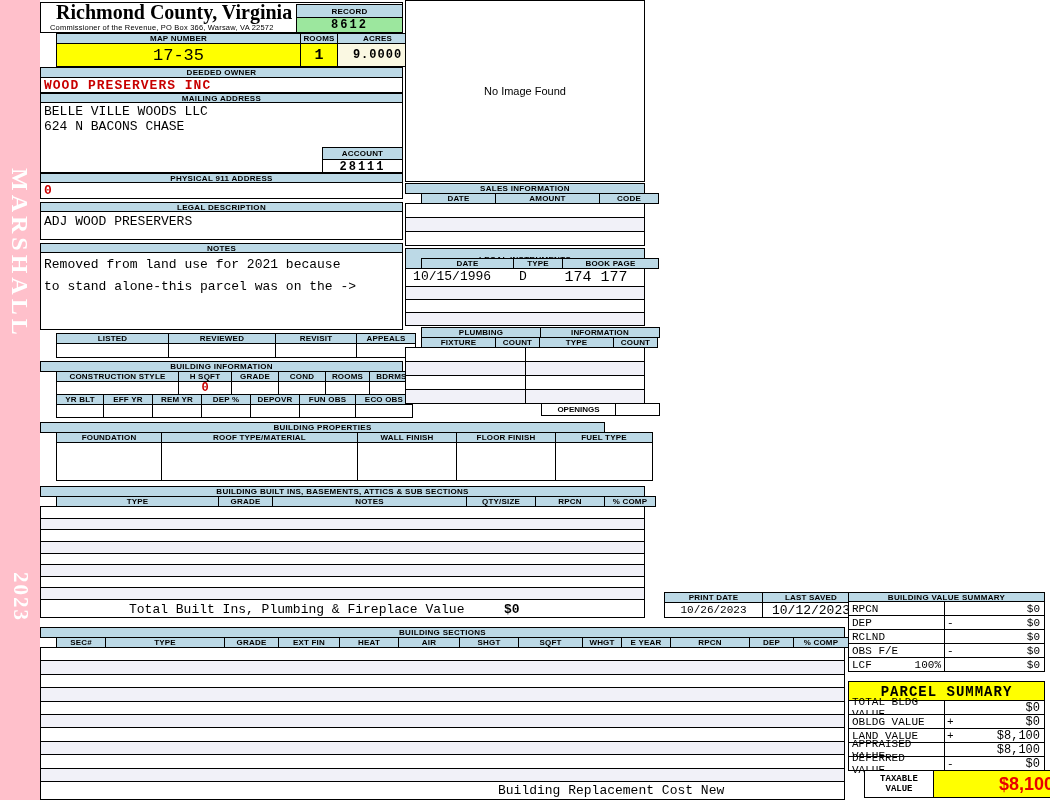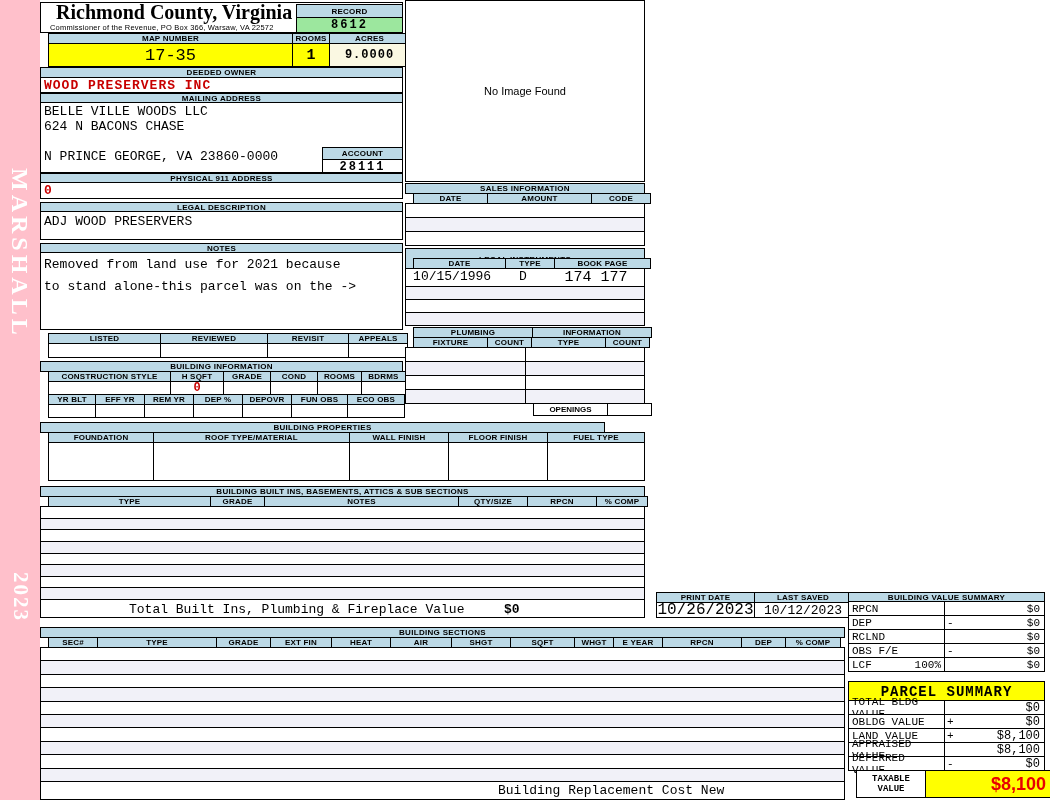--- a/index.html
+++ b/index.html
@@ -3,21 +3,21 @@
 <meta charset="utf-8">
 <style>
   html,body{margin:0;padding:0}
   body{width:1050px;height:800px;position:relative;background:#ffffff;
        font-family:"Liberation Sans",sans-serif;overflow:hidden}
   .abs{position:absolute;box-sizing:border-box}
   .bar{background:#BCD9E6;border:1px solid #000;display:flex;align-items:center;justify-content:center;
        font:bold 8px "Liberation Sans",sans-serif;letter-spacing:.3px;white-space:nowrap}
   .row{display:flex}
   .row>div{box-sizing:border-box;border:1px solid #000;margin-left:-1px;overflow:hidden}
-  .row>div:first-child{margin-left:8px}
+  .row>div:first-child{margin-left:16px}
   .hcell{background:#BCD9E6;display:flex;align-items:center;justify-content:center;
          font:bold 8px "Liberation Sans",sans-serif;letter-spacing:.2px;white-space:nowrap}
   .wcell{background:#fff}
   .mono{font-family:"Liberation Mono",monospace}
   .box{border:1px solid #000;box-sizing:border-box;background:#fff}
   .stripes>div{box-sizing:border-box;border-bottom:1px solid #000}
   .stripes>div:nth-child(even){background:#F1F1F8}
   .vtext{writing-mode:vertical-rl;font-family:"Liberation Serif",serif;font-weight:bold;color:#fff;white-space:nowrap}
   .red{color:#C80000}
   .sum-row{display:flex}
@@ -56,21 +56,20 @@
 </div>
 
 <div class="abs bar" style="left:40px;top:67px;width:363px;height:11px">DEEDED OWNER</div>
 <div class="abs box mono red" style="left:40px;top:77px;width:363px;height:16px;font-weight:bold;font-size:13px;padding-left:3px;letter-spacing:1px">WOOD PRESERVERS INC</div>
 
 <div class="abs bar" style="left:40px;top:93px;width:363px;height:10px">MAILING ADDRESS</div>
 <div class="abs box mono" style="left:40px;top:102px;width:363px;height:71px;font-size:13px;line-height:15px;padding:1px 0 0 3px">
   <div>BELLE VILLE WOODS LLC</div>
   <div>624 N BACONS CHASE</div>
   <div style="height:15px"></div>
-  <div>N PRINCE GEORGE, VA 23860-0000</div>
 </div>
 <div class="abs hcell" style="left:322px;top:147px;width:81px;height:13px;border:1px solid #000">ACCOUNT</div>
 <div class="abs box mono" style="left:322px;top:159px;width:81px;height:14px;font-weight:bold;font-size:12px;text-align:center;letter-spacing:2px">28111</div>
 
 <div class="abs bar" style="left:40px;top:173px;width:363px;height:10px">PHYSICAL 911 ADDRESS</div>
 <div class="abs box mono red" style="left:40px;top:182px;width:363px;height:17px;font-weight:bold;font-size:13px;padding-left:3px">0</div>
 
 <div class="abs bar" style="left:40px;top:202px;width:363px;height:10px">LEGAL DESCRIPTION</div>
 <div class="abs box mono" style="left:40px;top:211px;width:363px;height:29px;font-size:13px;padding:2px 0 0 3px">ADJ WOOD PRESERVERS</div>
 
@@ -222,21 +221,21 @@
 <div class="abs row" style="left:525px;top:403px;height:13px">
   <div class="wcell" style="width:75px;font:bold 8px 'Liberation Sans',sans-serif;display:flex;align-items:center;justify-content:center">OPENINGS</div>
   <div class="wcell" style="width:45px"></div>
 </div>
 
 <div class="abs row" style="left:648px;top:592px;height:11px">
   <div class="hcell" style="width:99px">PRINT DATE</div>
   <div class="hcell" style="width:98px">LAST SAVED</div>
 </div>
 <div class="abs row mono" style="left:648px;top:602px;height:16px">
-  <div class="wcell" style="width:99px;font-size:16px;display:flex;align-items:center;justify-content:center">10/26/2023</div>
+  <div class="wcell" style="width:99px;font-size:11px;display:flex;align-items:center;justify-content:center">10/26/2023</div>
   <div class="wcell" style="width:98px;font-size:13px;display:flex;align-items:center;justify-content:center">10/12/2023</div>
 </div>
 
 <div class="abs bar" style="left:848px;top:592px;width:197px;height:11px">BUILDING VALUE SUMMARY</div>
 <div class="abs" style="left:848px;top:602px;width:197px">
   <div class="sum-row" style="height:15px;margin-top:-1px">
     <div class="lab">
         <span>RPCN</span>
         <span></span>
       </div>

